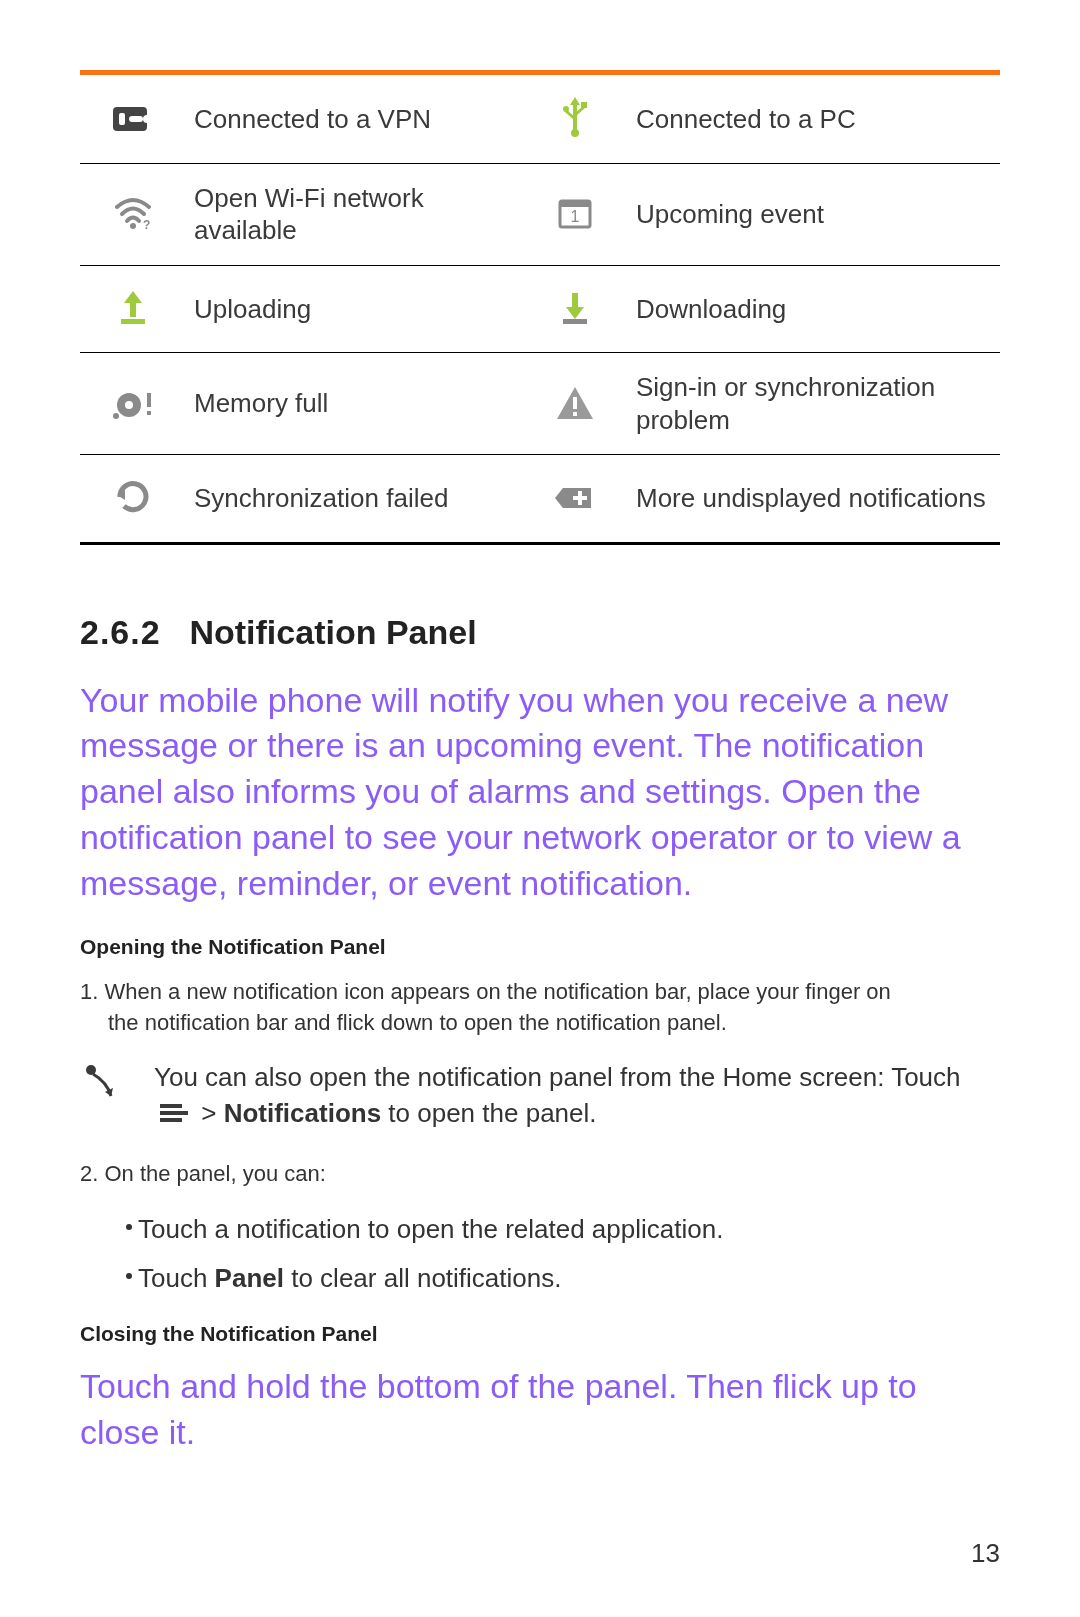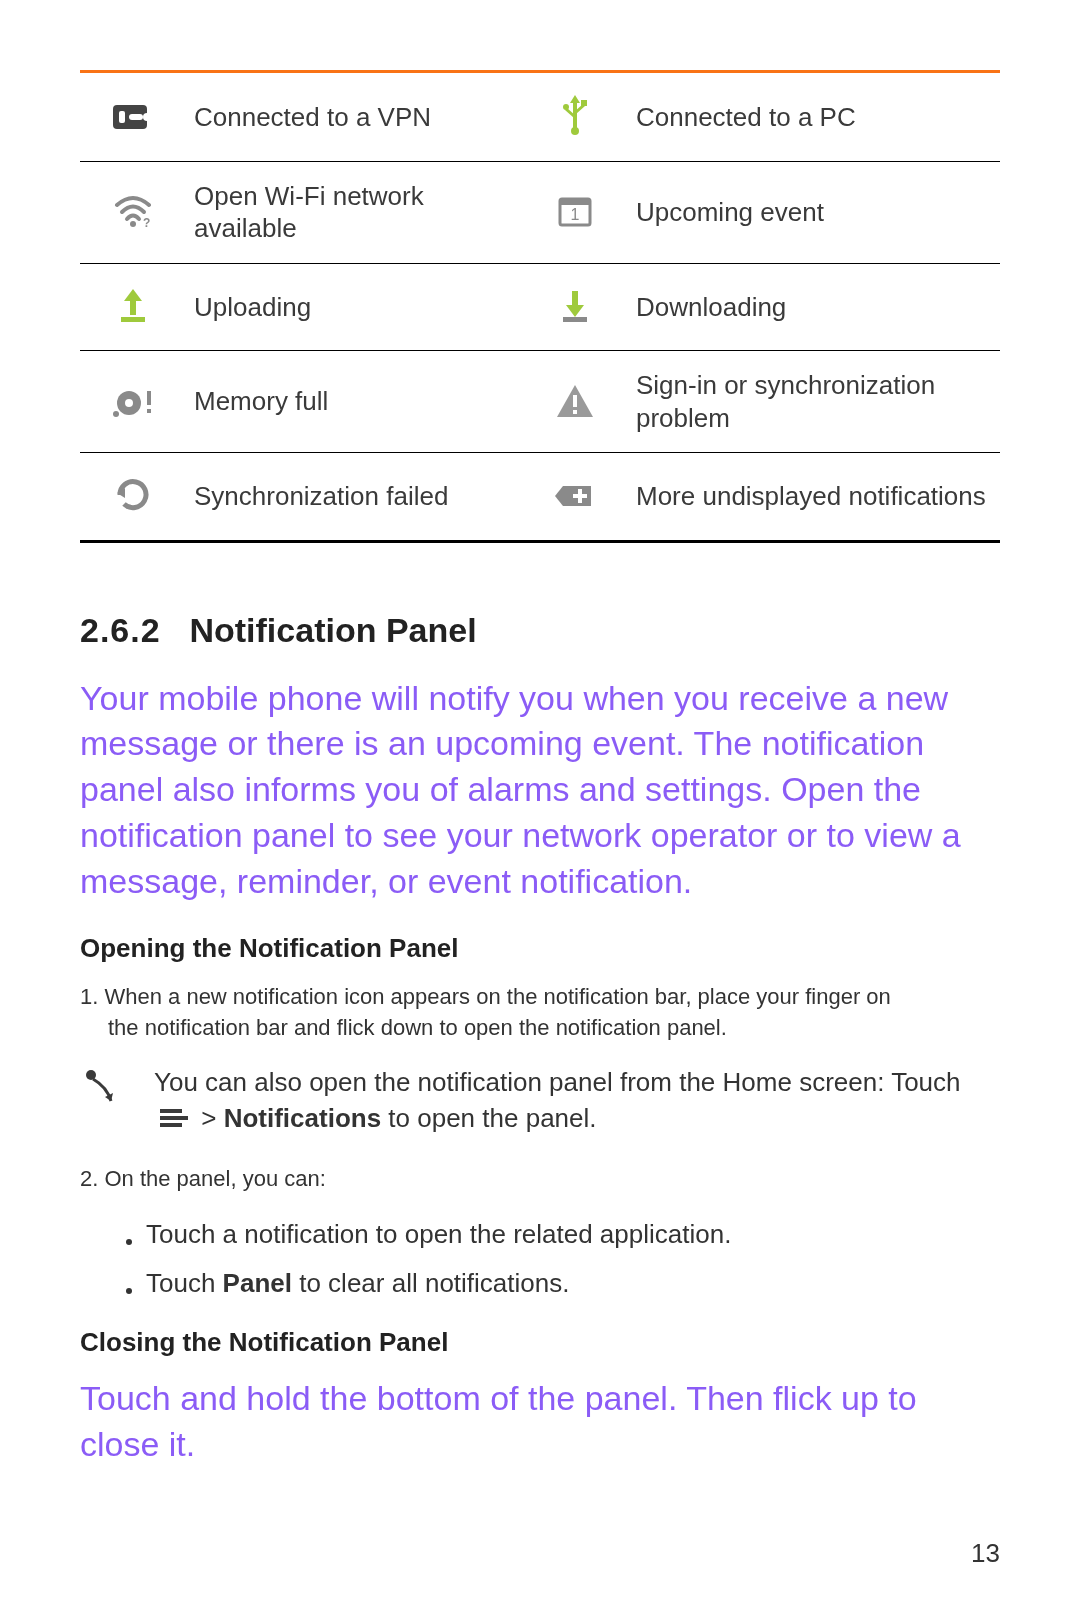--- a/index.html
+++ b/index.html
@@ -13,21 +13,21 @@
     width: 1080px;
     height: 1617px;
     box-sizing: border-box;
     padding: 70px 80px 50px 80px;
     position: relative;
   }
   
   .icon-table {
     width: 100%;
     border-collapse: collapse;
-    border-top: 3px solid #f97316;
+    border-top: 5px solid #f97316;
     border-bottom: 3px solid #000;
     margin-bottom: 36px;
   }
   .icon-table tr {
     border-bottom: 1px solid #000;
   }
   .icon-table tr:last-child {
     border-bottom: none;
   }
   .icon-table td {
@@ -62,21 +62,21 @@
     letter-spacing: 1px;
     margin-top: 32px;
   }
   .para {
     font-size: 34px;
     line-height: 1.35;
     color: #8b5cf6;
     margin: 0 0 28px 0;
   }
   .subhead {
-    font-size: 26px;
+    font-size: 21px;
     font-weight: bold;
     color: #222;
     margin: 10px 0 18px 0;
   }
   .ol-item {
     font-size: 22px;
     line-height: 1.4;
     color: #333;
     margin-bottom: 20px;
   }
@@ -110,22 +110,22 @@
   }
   .bullets {
     margin: 14px 0 24px 46px;
   }
   .bullet-item {
     font-size: 26px;
     color: #333;
     line-height: 1.5;
     margin-bottom: 10px;
     display: flex;
-    align-items: center;
-    gap: 14px;
+    align-items: flex-start;
+    gap: 6px;
   }
   .bullet-dot {
     width: 6px;
     height: 6px;
     background: #333;
     border-radius: 50%;
     margin-top: 14px;
     flex: 0 0 6px;
   }
   .page-num {

